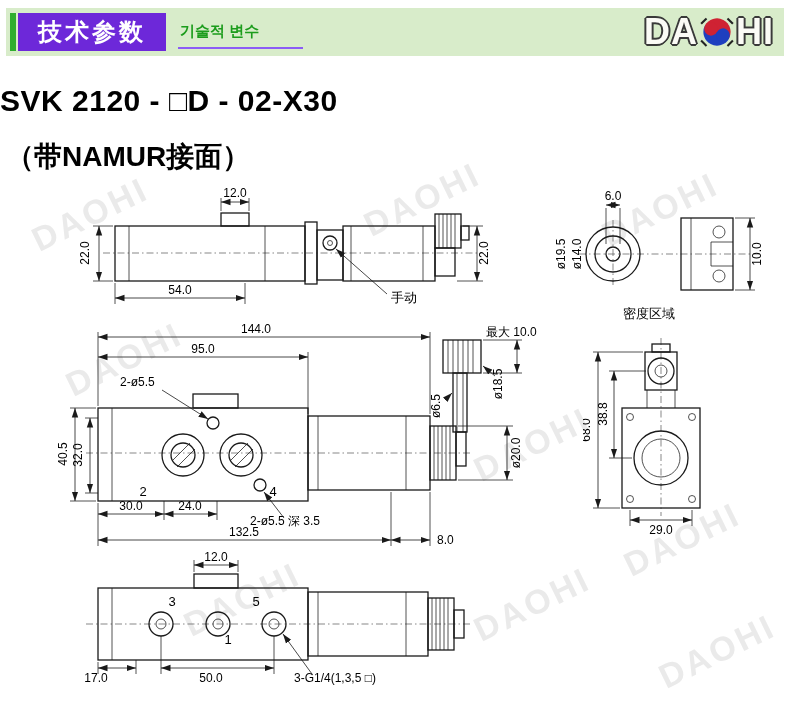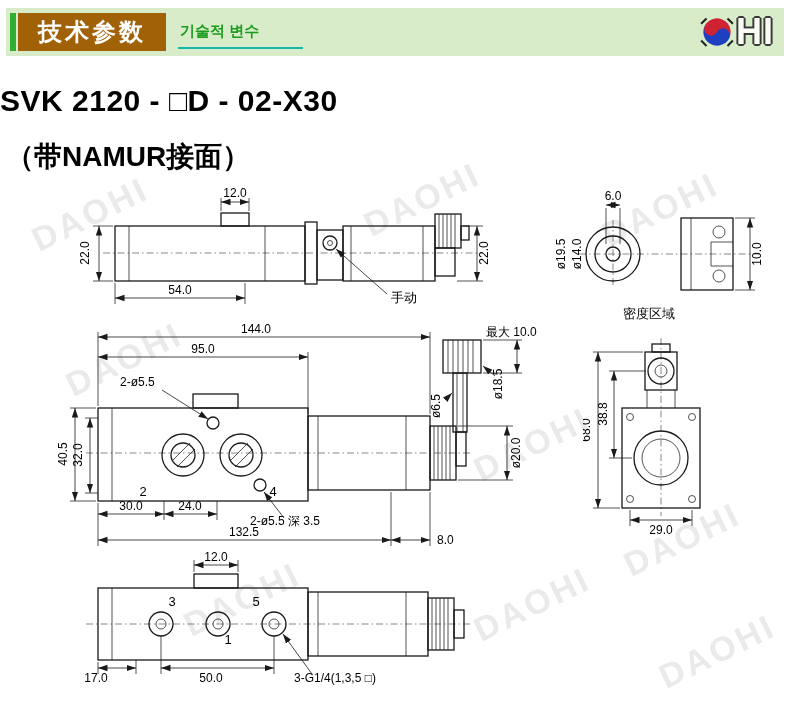--- a/index.html
+++ b/index.html
@@ -1,21 +1,21 @@
 <!DOCTYPE html>
 <html><head>
 <meta charset="utf-8">
 <style>
   html,body{margin:0;padding:0;}
   body{width:790px;height:701px;background:#fff;font-family:"Liberation Sans","DejaVu Sans",sans-serif;}
   .page{position:relative;width:790px;height:701px;background:#fff;overflow:hidden;}
   .band{position:absolute;left:6px;top:8px;width:778px;height:48px;background:#d8ecca;}
   .badge-stripe{position:absolute;left:4px;top:5px;width:6px;height:38px;background:#2fae2f;}
-  .badge{position:absolute;left:12px;top:5px;height:38px;background:#a16207;display:flex;align-items:center;padding:0 20px;font-size:24px;font-weight:bold;color:#fff;letter-spacing:3px;}
-  .kr{position:absolute;left:172px;top:14px;font-size:15px;font-weight:bold;color:#1c9c1c;padding:0 44px 6px 2px;border-bottom:2px solid #14b8a6;white-space:nowrap;}
+  .badge{position:absolute;left:12px;top:5px;height:38px;background:#6d28d9;display:flex;align-items:center;padding:0 20px;font-size:24px;font-weight:bold;color:#fff;letter-spacing:3px;}
+  .kr{position:absolute;left:172px;top:14px;font-size:15px;font-weight:bold;color:#1c9c1c;padding:0 44px 6px 2px;border-bottom:2px solid #8b5cf6;white-space:nowrap;}
   .logo{position:absolute;right:10px;top:3px;display:flex;align-items:center;}
   .logo-txt{font-size:36px;font-weight:900;color:#fbfbf6;letter-spacing:1px;text-shadow:-2px 0 #3a3a3a,2px 0 #3a3a3a,0 -2px #3a3a3a,0 2px #3a3a3a,-1px -1px #3a3a3a,1px 1px #3a3a3a,1px -1px #3a3a3a,-1px 1px #3a3a3a;}
   .taeguk{margin:0 2px;}
   .model{position:absolute;left:0;top:84px;font-size:30px;font-weight:bold;color:#000;letter-spacing:.5px;margin:0;}
   .note{position:absolute;left:6px;top:138px;font-size:28px;font-weight:bold;color:#000;margin:0;}
   .view{position:absolute;z-index:1;}
   .ol{fill:none;stroke:#1a1a1a;stroke-width:1.3;}
   .thin{fill:none;stroke:#1a1a1a;stroke-width:.75;}
   .cl{fill:none;stroke:#555;stroke-width:.7;stroke-dasharray:7 3 1.5 3;}
   .dim{fill:none;stroke:#1a1a1a;stroke-width:.8;}
@@ -36,20 +36,21 @@
     </defs>
   </svg>
 
   <header class="band">
     <div class="badge-stripe"></div>
     <div class="badge">
       <span>技术参数</span>
     </div>
     <div class="kr">기술적 변수</div>
     <div class="logo">
+      <span class="logo-txt">DA</span>
       <svg class="taeguk" width="34" height="34" viewBox="0 0 40 40">
         <g transform="rotate(28 20 20)">
           <path d="M4,20 A16,16 0 0 1 36,20 Z" fill="#cf2233"></path>
           <path d="M36,20 A16,16 0 0 1 4,20 Z" fill="#1e3fbf"></path>
           <circle cx="12" cy="20" r="8" fill="#cf2233"></circle>
           <circle cx="28" cy="20" r="8" fill="#1e3fbf"></circle>
         </g>
         <g fill="#222">
           <rect x="0" y="6" width="9" height="2.4" transform="rotate(-45 4.5 7.2)"></rect>
           <rect x="31" y="6" width="9" height="2.4" transform="rotate(45 35.5 7.2)"></rect>

